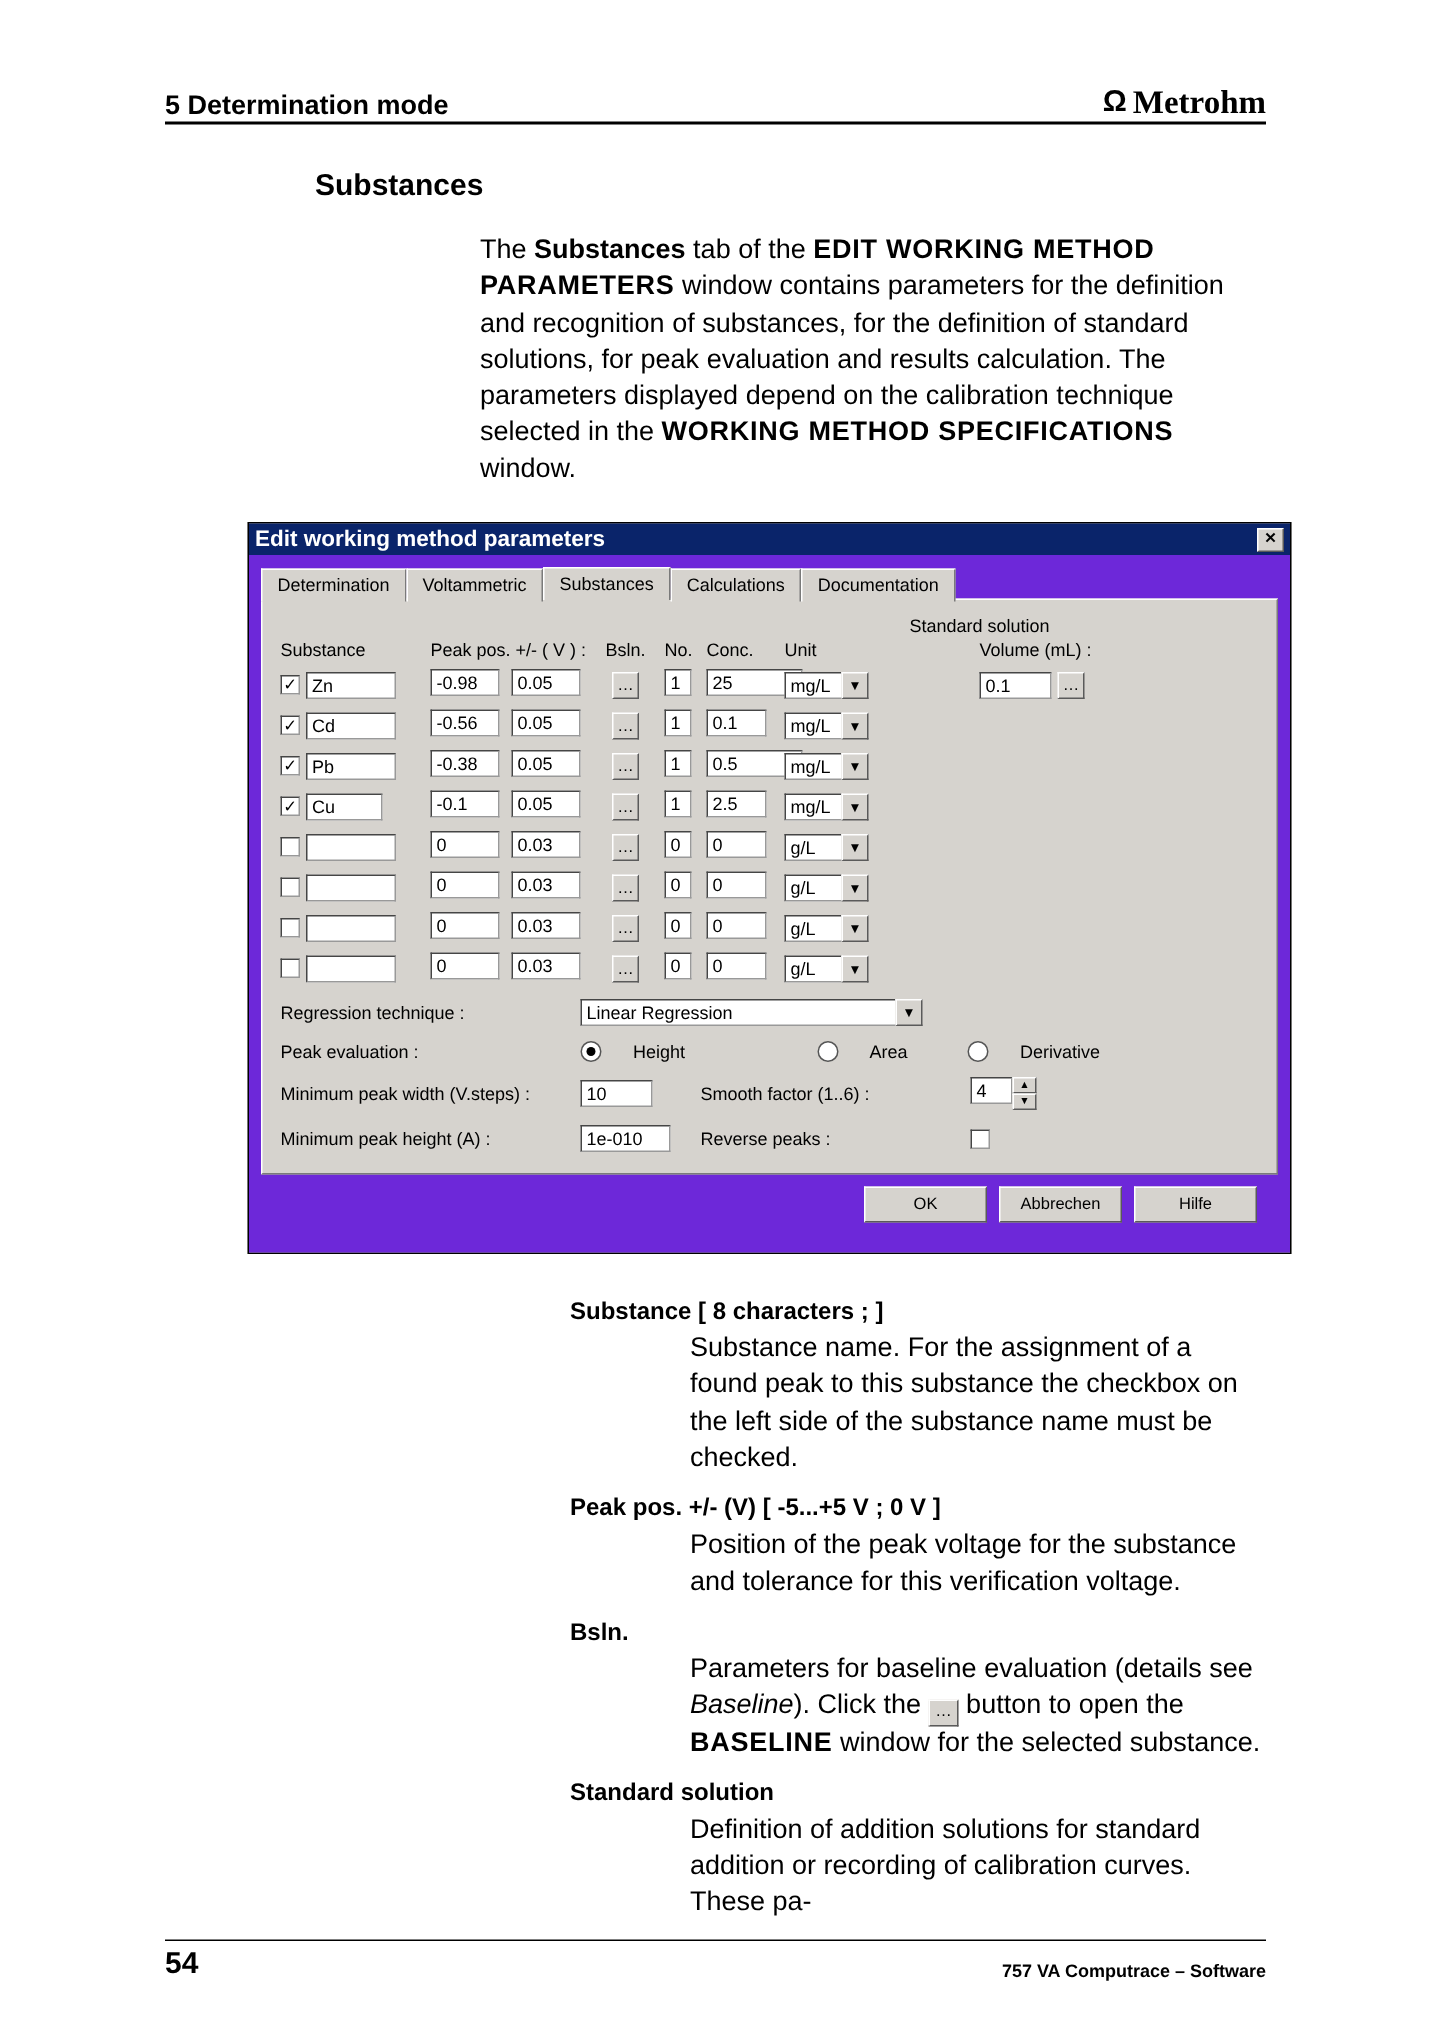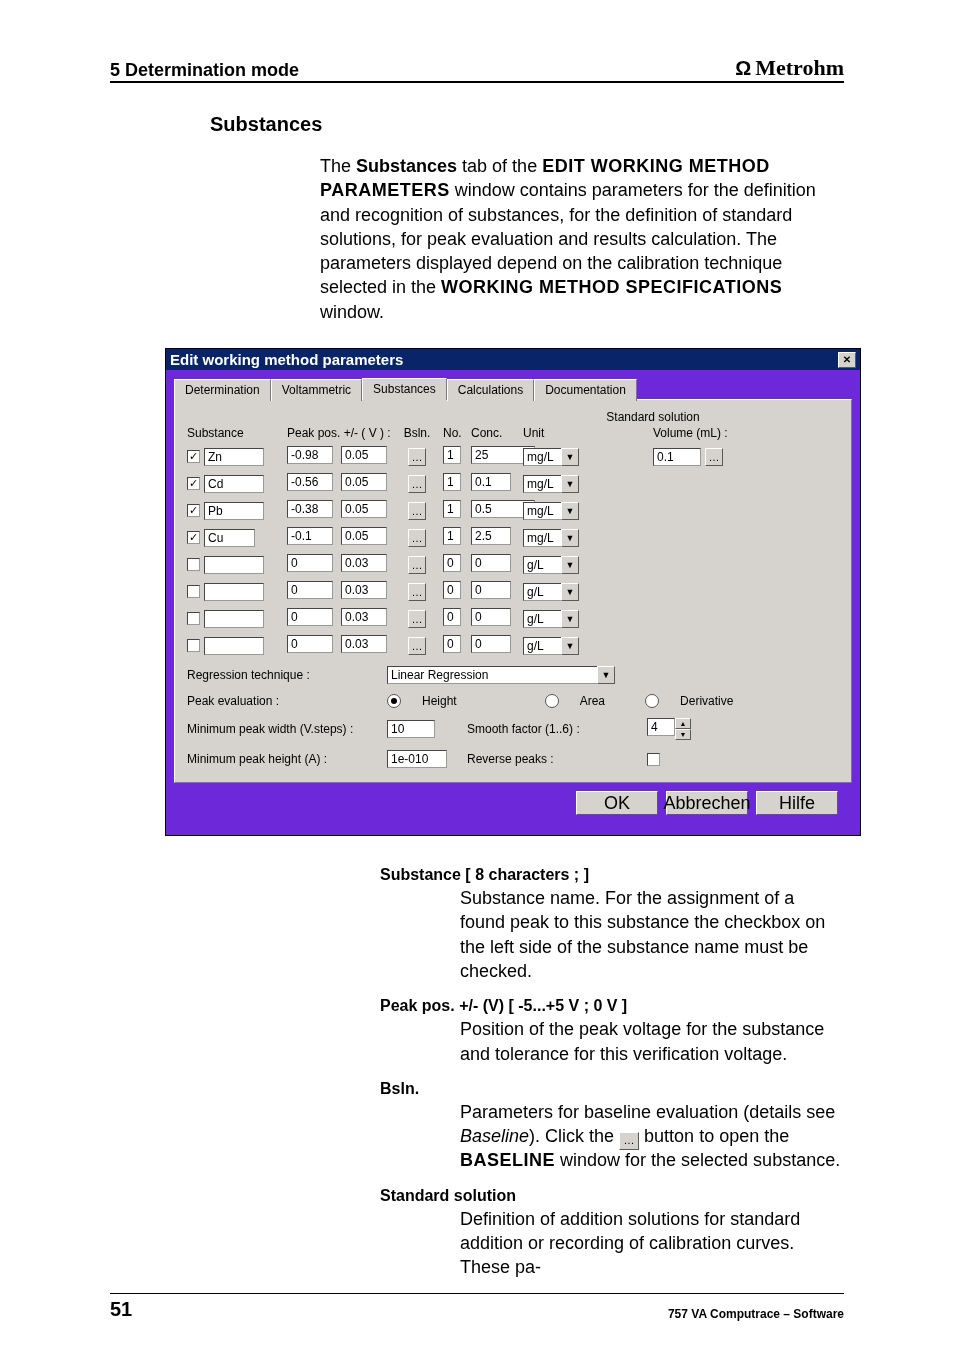--- a/index.html
+++ b/index.html
@@ -207,21 +207,21 @@
   .radio {
     width:12px;height:12px;border:1px solid #555;border-radius:50%;
     display:inline-flex;align-items:center;justify-content:center;background:#fff;margin-right:4px;
   }
   .radio.sel::after{content:"";width:6px;height:6px;border-radius:50%;background:#000;}
   .pe-opt{display:flex;align-items:center;margin-right:40px;gap:17px;}
   .spin{display:inline-flex;align-items:stretch;}
   .spin .arrows{display:flex;flex-direction:column;}
   .spin .arrows div{width:14px;height:9px;border-top:1px solid #fff;border-left:1px solid #fff;border-right:1px solid #5a5a5a;border-bottom:1px solid #5a5a5a;background:#d6d3ce;font-size:7px;display:flex;align-items:center;justify-content:center;}
   .dlg-buttons{display:flex;justify-content:flex-end;gap:8px;padding:8px 14px 14px 0;}
-  .btn{width:80px;height:22px;border-top:1px solid #fff;border-left:1px solid #fff;border-right:1px solid #5a5a5a;border-bottom:1px solid #5a5a5a;background:#d6d3ce;display:flex;align-items:center;justify-content:center;font-size:18px;}
+  .btn{width:80px;height:22px;border-top:1px solid #fff;border-left:1px solid #fff;border-right:1px solid #5a5a5a;border-bottom:1px solid #5a5a5a;background:#d6d3ce;display:flex;align-items:center;justify-content:center;font-size:11px;}
 
   
   .defs { margin: 30px 0 0 270px; font-size: 18px;}
   .def-title { font-weight:bold; font-size:16px; margin-top:14px;}
   .def-body  { margin:2px 0 4px 80px; line-height:1.35;}
   .inline-ellips {
     display:inline-flex;width:18px;height:16px;
     border-top:1px solid #fff;border-left:1px solid #fff;border-right:1px solid #5a5a5a;border-bottom:1px solid #5a5a5a;
     background:#d6d3ce;align-items:center;justify-content:center;font-size:11px;
     position:relative;top:2px;
@@ -475,17 +475,17 @@
     <div class="def-title">Bsln.</div>
     <div class="def-body">
       <span>Parameters for baseline evaluation (details see </span><i>Baseline</i><span>). Click the </span><span class="inline-ellips">…</span><span> button to open the </span><span class="smallcaps">BASELINE</span><span> window for the selected substance.</span>
     </div>
 
     <div class="def-title">Standard solution</div>
     <div class="def-body">Definition of addition solutions for standard addition or recording of calibration curves. These pa-</div>
   </div>
 
   <div class="footer">
-    <div class="page-no">51</div>
+    <div class="page-no">54</div>
     <div class="footer-right">757 VA Computrace – Software</div>
   </div>
 
 </div>
 
 </body></html>

